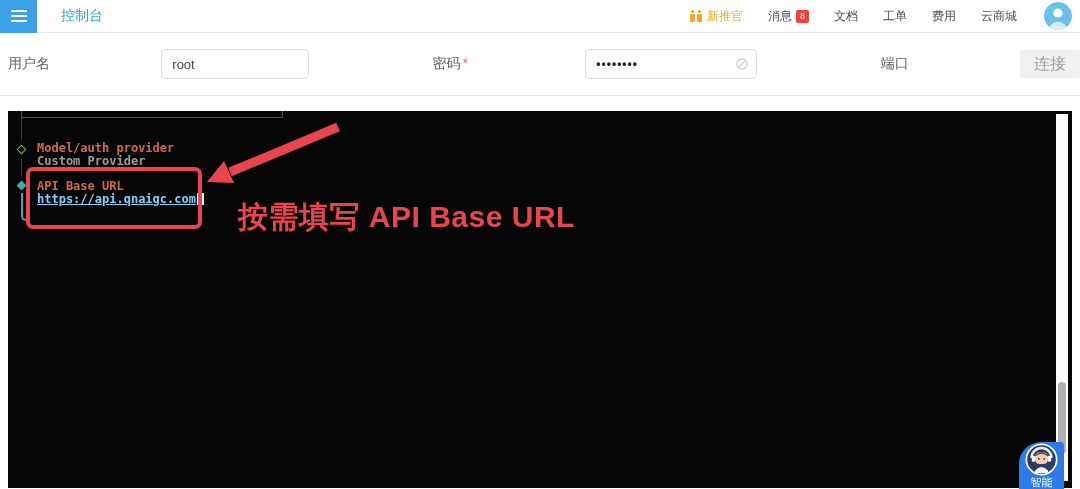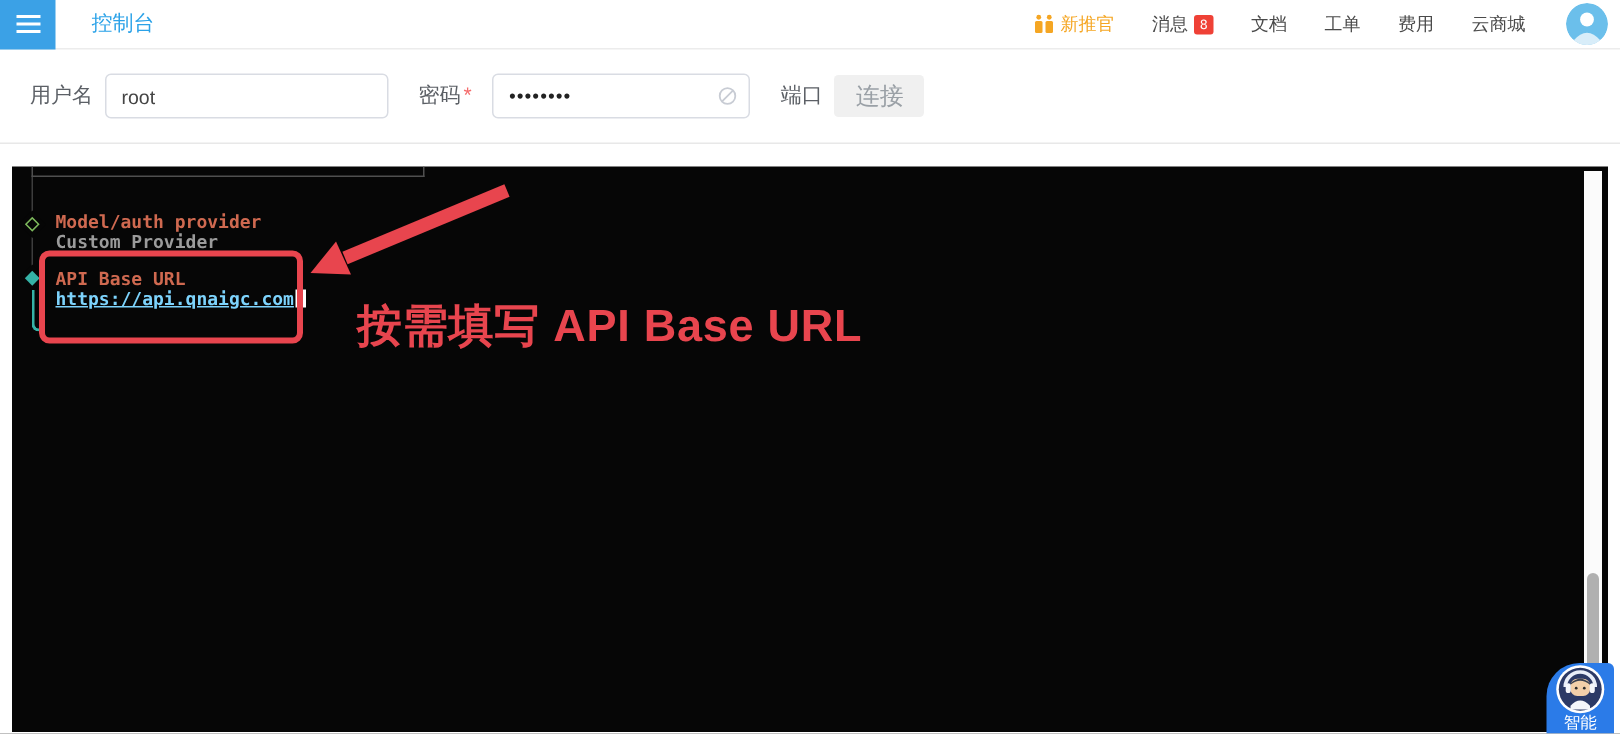--- a/index.html
+++ b/index.html
@@ -18,28 +18,28 @@
   .nav { margin-left:auto; display:flex; align-items:center; gap:25px;
     font-size:12px; color:#4a4a4a; padding-right:8px; }
   .nav-item { display:flex; align-items:center; gap:4px; cursor:pointer; white-space:nowrap; }
   .nav-item.orange { color:#f5a623; }
   .badge { min-width:13px; height:13px; padding:0 2px; background:#ef4136; color:#fff;
     font-size:9px; border-radius:2px; display:flex; align-items:center; justify-content:center; }
   .avatar { width:28px; height:28px; border-radius:50%; overflow:hidden; cursor:pointer;
     margin-left:2px; flex:0 0 auto; }
 
   
-  .form-row { display:flex; align-items:center; height:62px; padding-left:20px;
-    font-size:14px; color:#5c6066; }
+  .form-row { display:flex; align-items:center; height:62px; padding-left:8px;
+    font-size:14px; color:#5c6066;justify-content:space-between; }
   .form-row label { margin-right:8px; white-space:nowrap; }
   .req { color:#f56c6c; margin:0 6px 0 2px; }
   .tbox { height:30px; border:1px solid #d9dce3; border-radius:4px; padding:0 10px;
     font-size:13px; color:#444; outline:none; background:#fff;
     font-family:"Liberation Sans", sans-serif; }
-  .in-user { width:189px; margin-right:20px; }
+  .in-user { width:148px; margin-right:20px; }
   .pw-wrap { position:relative; margin-right:20px; }
   .in-pass { width:172px; padding-right:28px; font-weight:bold; letter-spacing:1px;
     font-size:12px; color:#222; }
   .eye { position:absolute; right:8px; top:8px; cursor:pointer; }
   .in-port { width:172px; margin-right:21px; }
   .connect { height:28px; padding:0 14px; background:#f0f0f0; color:#9aa0a6;
     border:none; border-radius:3px; font-size:16px; cursor:not-allowed; }
   .divider { height:1px; background:#e8e8e8; }
 
   
@@ -66,21 +66,21 @@
   .arrow-svg { position:absolute; left:0; top:0; pointer-events:none; }
   .annotation { position:absolute; left:230px; top:86px; color:#e8454e;
     font-size:30px; font-weight:bold; font-family:"Liberation Sans", sans-serif;
     white-space:nowrap; letter-spacing:.5px; }
   .scroll-track { position:absolute; right:4px; top:3px; width:12px; height:367px;
     background:#fbfbfb; cursor:pointer; }
   .scroll-thumb { position:absolute; left:2px; top:268px; width:8px; height:72px;
     background:#b0b0b0; border-radius:4px; cursor:grab; }
 
   
-  .chat-widget { position:absolute; right:4px; bottom:0; width:45px; height:47px;
+  .chat-widget { position:absolute; right:16px; bottom:0; width:45px; height:47px;
     background:#2b7be8; border-radius:22px 4px 0 0; display:flex; flex-direction:column;
     align-items:center; cursor:pointer; z-index:10; }
   .chat-widget svg { margin-top:1px; }
   .chat-label { color:#fff; font-size:11px; line-height:12px; margin-top:0px; }
 </style>
 </head>
 <body>
 
 <div class="page">
 

